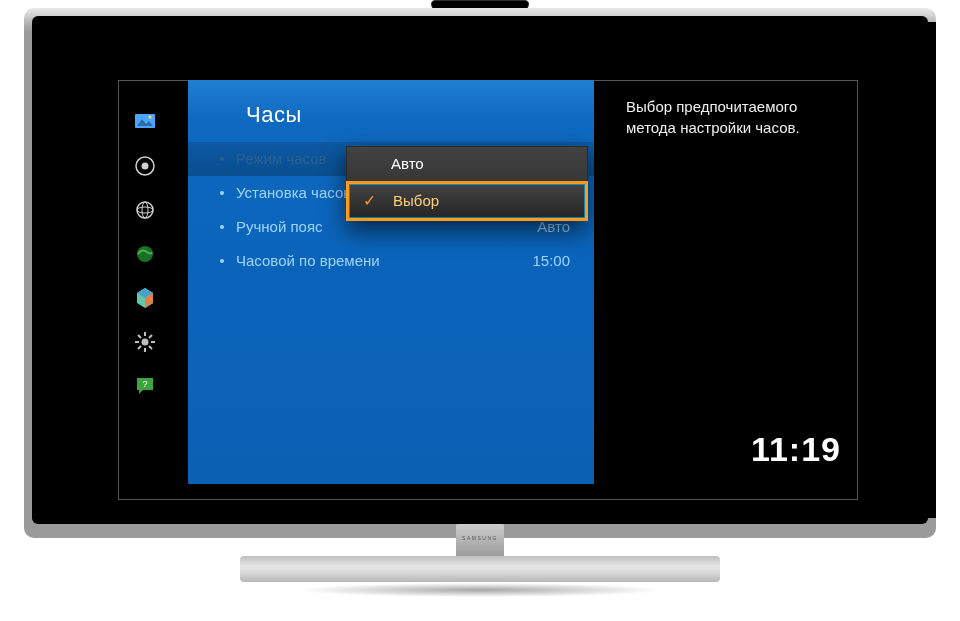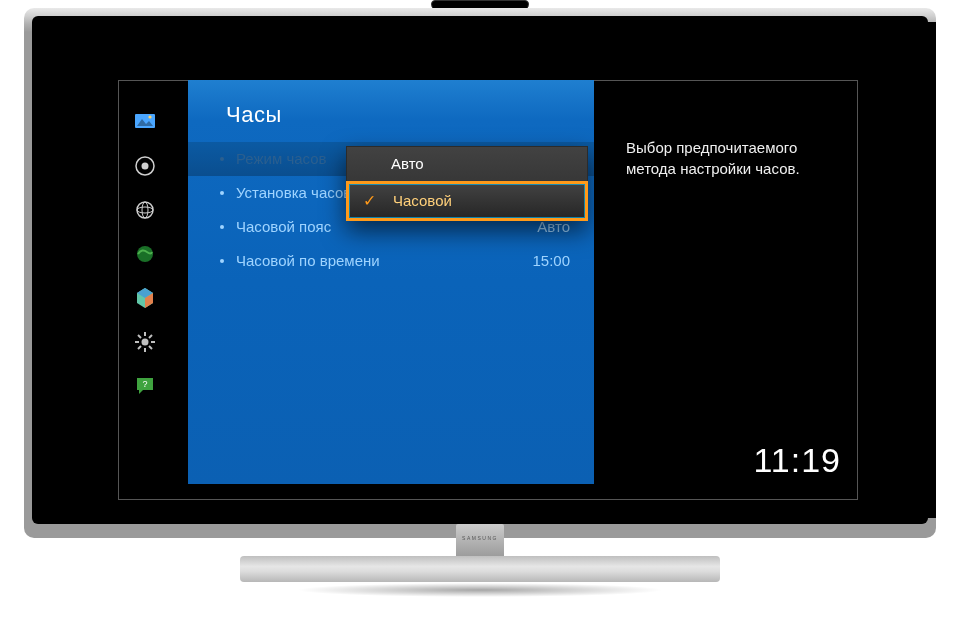--- a/index.html
+++ b/index.html
@@ -124,21 +124,21 @@
     left:148px;
     top:58px;
     width:406px;
     height:404px;
     background:linear-gradient(180deg,#1f7fd0 0,#0e69c0 10%,#0a63b9 50%,#0b60b3 100%);
   }
   .panel-header{
     color:#fff;
     font-size:22px;
     font-weight:300;
-    padding:22px 38px 14px 38px;
+    padding:22px 38px 14px 58px;
     letter-spacing:.5px;
   }
   .menu-row{
     position:relative;
     height:34px;
     line-height:34px;
     display:flex;
     align-items:center;
     font-size:15px;
   }
@@ -158,29 +158,28 @@
 
   .help-text{
     position:absolute;
     left:586px;
     top:74px;
     width:210px;
     color:#f0f0f0;
     font-size:15px;
     line-height:1.4;
     font-weight:300;
-    margin-top:41px;
   }
   .clock{
     position:absolute;
     right:95px;
-    bottom:38px;
+    bottom:49px;
     color:#fff;
     font-size:34px;
-    font-weight:400;
+    font-weight:700;
     letter-spacing:1px;
   }
 
   
   .dropdown{
     position:absolute;
     left:306px;
     top:124px;
     width:240px;
     border:1px solid #2b2b2b;
@@ -287,37 +286,37 @@
           <span class="label">Режим часов</span>
           <span class="value"></span>
         </div>
         <div class="menu-row normal">
           <span class="bullet"></span>
           <span class="label">Установка часов</span>
           <span class="value"></span>
         </div>
         <div class="menu-row normal">
           <span class="bullet"></span>
-          <span class="label">Часовой пояс</span>
+          <span class="label">Ручной пояс</span>
           <span class="value">Авто</span>
         </div>
         <div class="menu-row normal">
           <span class="bullet"></span>
           <span class="label">Часовой по времени</span>
           <span class="value">15:00</span>
         </div>
       </div>
 
       <div class="dropdown">
         <div class="dd-option">
           <span>Авто</span>
         </div>
         <div class="dd-option selected">
           <span class="check">✓</span>
-          <span>Часовой</span>
+          <span>Выбор</span>
         </div>
       </div>
 
       <div class="help-text">Выбор предпочитаемого метода настройки часов.</div>
 
       <div class="clock">11:19</div>
 
     </div>
   </div>
 

